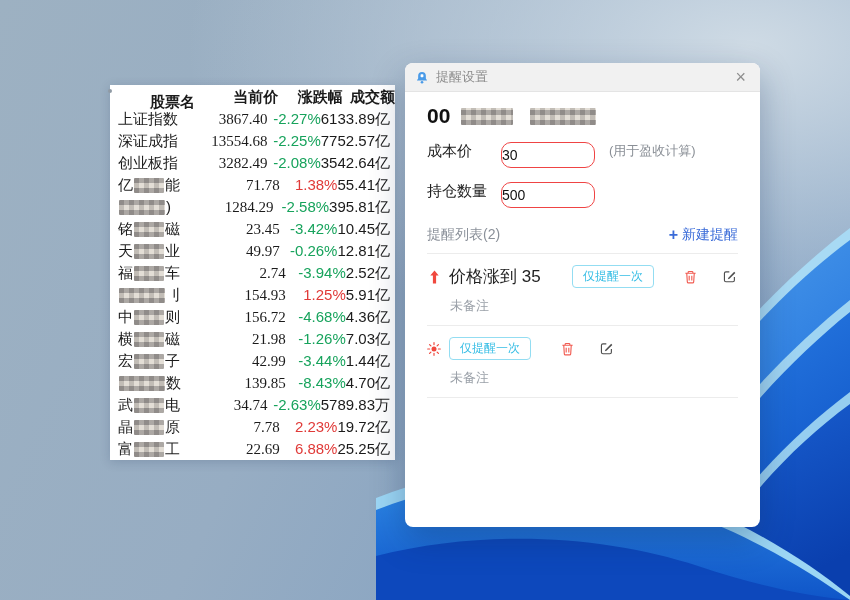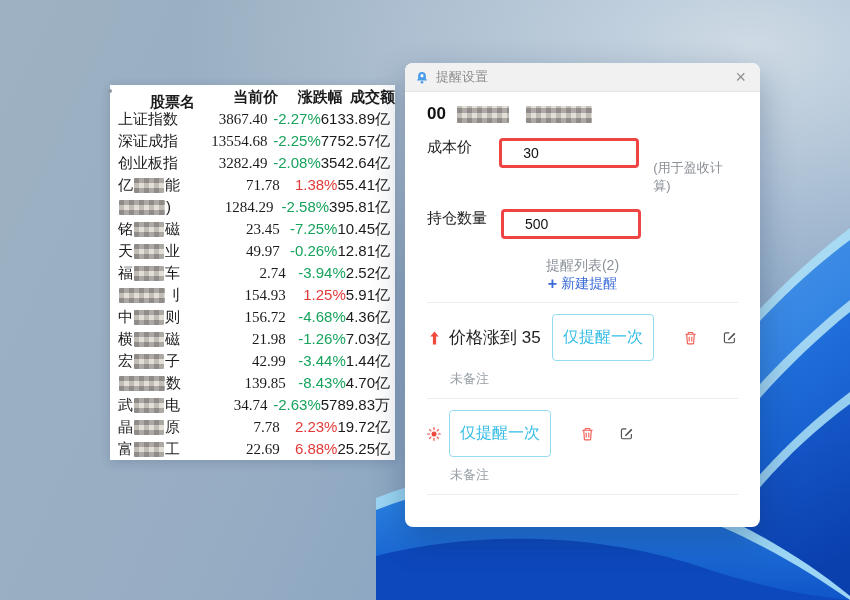--- a/index.html
+++ b/index.html
@@ -47,42 +47,42 @@
   .titlebar{
     height:28px;flex:0 0 28px;background:#f1f1f1;border-bottom:1px solid #e4e4e4;
     display:flex;align-items:center;gap:7px;padding:0 10px;
     color:#8c8c8c;font-size:13px;
   }
   .titlebar .close{
     margin-left:auto;color:#8e8e8e;font-size:18px;line-height:18px;
     cursor:default;padding:0 4px;
   }
   .dlg-body{flex:1;padding:0 22px;display:flex;flex-direction:column;}
-  .code-row{margin-top:12px;font-size:17px;font-weight:bold;color:#111;display:flex;align-items:center;gap:15px;}
+  .code-row{margin-top:12px;font-size:21px;font-weight:bold;color:#111;display:flex;align-items:center;gap:15px;}
   .code-row .pix{height:17px;}
   .form-row{margin-top:14px;display:flex;align-items:flex-start;font-size:15px;color:#222;}
   .form-row label{width:74px;}
   .form-row input{
-    width:92px;height:24px;border:3px solid #ef4444;border-radius:4px;
-    padding:0 21px;font-size:14px;color:#111;outline:none;
+    width:92px;height:24px;border:1px solid #ef4444;border-radius:10px;
+    padding:0 0;font-size:14px;color:#111;outline:none;
     font-family:"Liberation Sans","DejaVu Sans",sans-serif;
   }
-  .form-note{margin-left:14px;color:#8a8f96;font-size:13px;margin-top:21px;}
+  .form-note{margin-left:14px;color:#8a8f96;font-size:13px;}
   .list-header{
     margin-top:18px;display:flex;justify-content:space-between;align-items:center;
-    color:#8a9099;font-size:14px;padding-bottom:9px;border-bottom:1px solid #ececec;flex-direction:column;
+    color:#8a9099;font-size:14px;padding-bottom:9px;border-bottom:1px solid #ececec;
   }
   .new-alert{color:#3a6bd8;font-size:14px;display:flex;align-items:center;gap:4px;cursor:default;}
   .new-alert .plus{font-weight:bold;font-size:16px;line-height:14px;}
   .alert-item{padding:11px 0 10px;border-bottom:1px solid #ececec;}
   .alert-line1{display:flex;align-items:center;gap:8px;}
   .alert-title{font-size:17px;color:#222;flex:1;}
   .badge{
-    font-size:16px;color:#35bde5;border:1px solid #93ddf2;border-radius:4px;
-    padding:12px 10px;margin-right:20px;white-space:nowrap;
+    font-size:12px;color:#35bde5;border:1px solid #93ddf2;border-radius:4px;
+    padding:2px 10px;margin-right:20px;white-space:nowrap;
   }
   .icon-btn{width:17px;height:17px;display:inline-flex;align-items:center;justify-content:center;}
   .icon-btn + .icon-btn{margin-left:14px;}
   .alert-remark{margin:9px 0 0 23px;color:#9aa0a8;font-size:13px;}
   .a-icon{width:14px;height:14px;flex:0 0 14px;display:inline-flex;align-items:center;justify-content:center;}
 </style>
 </head>
 <body>
 
 <svg class="bloom" width="850" height="600" viewBox="0 0 850 600">
@@ -177,21 +177,21 @@
         <span class="c-turn">395.81亿</span>
       </div>
 
       <div class="t-row">
         <span class="c-name">
           <span>铭</span>
           <span class="pix" style="width:30px"></span>
           <span>磁</span>
         </span>
         <span class="c-price">23.45</span>
-        <span class="c-chg" data-dir="down">-7.25%</span>
+        <span class="c-chg" data-dir="down">-3.42%</span>
         <span class="c-turn">10.45亿</span>
       </div>
 
       <div class="t-row">
         <span class="c-name">
           <span>天</span>
           <span class="pix" style="width:30px"></span>
           <span>业</span>
         </span>
         <span class="c-price">49.97</span>

